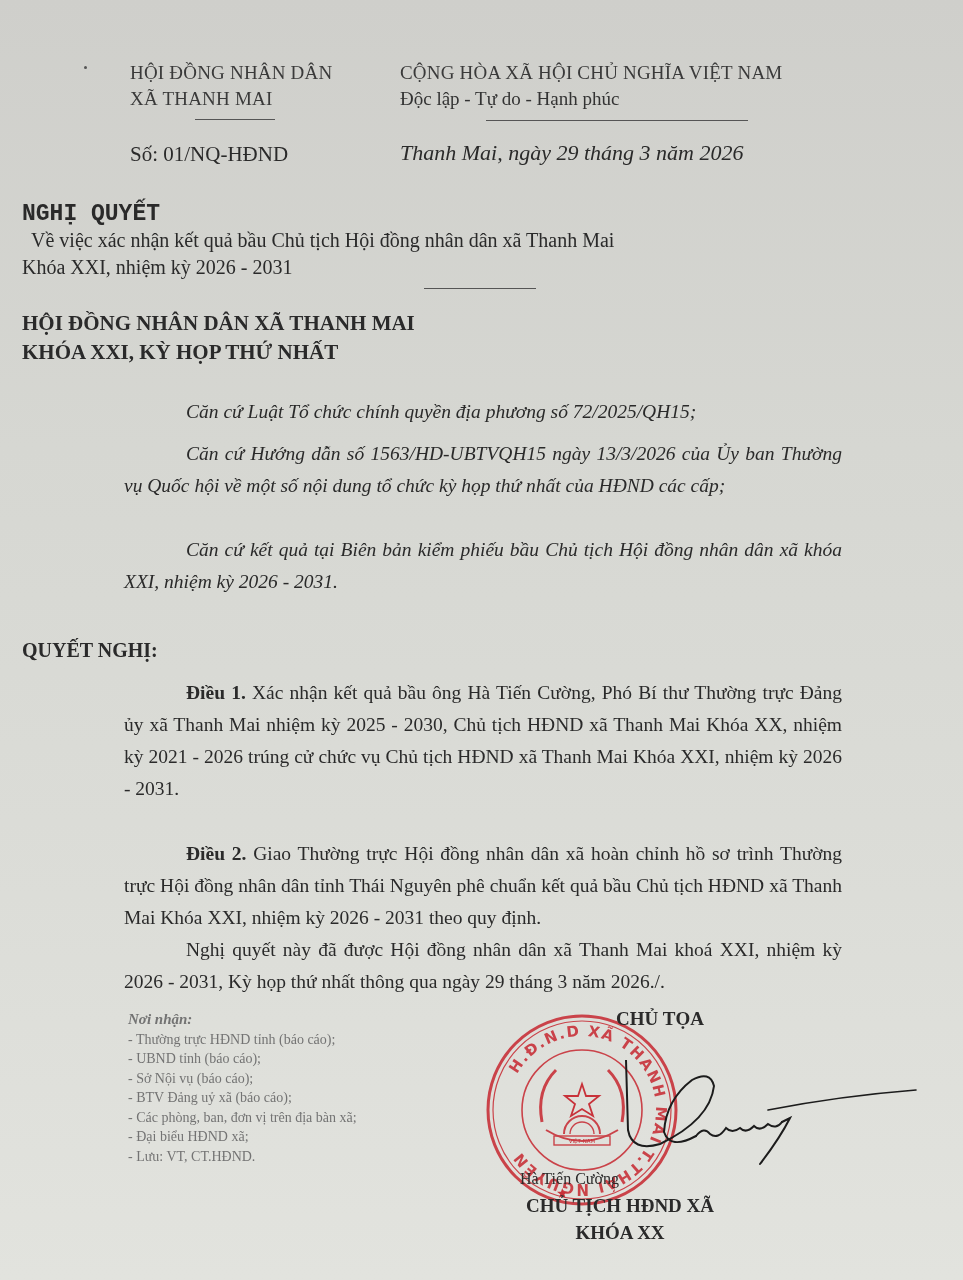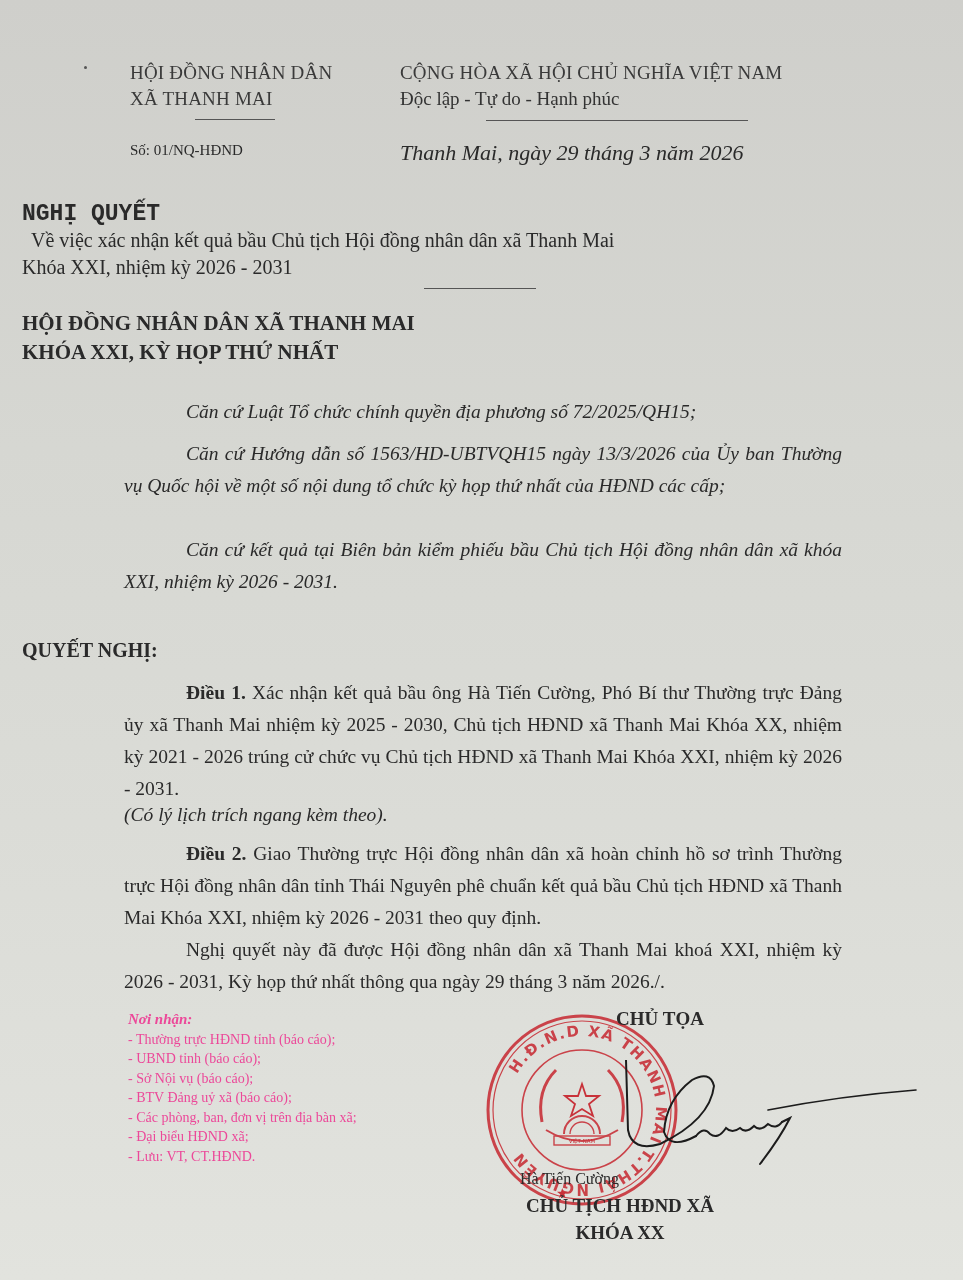--- a/index.html
+++ b/index.html
@@ -14,38 +14,38 @@
   .hdr { font-size: 19px; letter-spacing: 0.2px; color: #3a3a3a; }
   .center { }
   .rule { position: absolute; height: 1px; background: #555; }
   .title { font-size: 23px; font-weight: bold; font-family: Liberation Mono, monospace; }
   .subtitle { font-size: 20px; }
   .council { font-size: 21px; font-weight: bold; }
   .body-text { font-size: 19.5px; line-height: 32px; text-align: justify; }
   .it { font-style: italic; }
   .indent { text-indent: 62px; }
   .para { position: absolute; left: 124px; width: 718px; }
-  .recipients { font-size: 14px; line-height: 19.5px; color: #ec4899; }
+  .recipients { font-size: 14px; line-height: 19.5px; color: #737373; }
   .recipients .label { font-weight: bold; font-style: italic; font-size: 15px; }
   .sig { font-size: 19px; font-weight: bold; text-align: center; }
   .stamp { position: absolute; left: 484px; top: 1012px; width: 196px; height: 196px; }
   .signature { position: absolute; left: 600px; top: 1060px; width: 330px; height: 120px; }
   .speck { position:absolute; width:3px; height:3px; border-radius:50%; background:#555; }
 </style>
 </head>
 <body>
 
 <div class="page">
 
   <div class="speck" style="left:84px;top:66px;"></div>
 
   <div class="abs hdr center" style="left:130px;top:62px;width:270px;">HỘI ĐỒNG NHÂN DÂN</div>
   <div class="abs hdr center" style="left:130px;top:88px;width:270px;">XÃ THANH MAI</div>
   <div class="rule" style="left:195px;top:119px;width:80px;"></div>
-  <div class="abs center" style="left:130px;top:142px;width:270px;font-size:15px;">Số: 01/NQ-HĐND</div>
+  <div class="abs center" style="left:130px;top:142px;width:270px;font-size:21px;">Số: 01/NQ-HĐND</div>
 
   <div class="abs hdr center" style="left:400px;top:62px;width:440px;">CỘNG HÒA XÃ HỘI CHỦ NGHĨA VIỆT NAM</div>
   <div class="abs center" style="left:400px;top:88px;width:440px;font-size:19px;color:#333;">Độc lập - Tự do - Hạnh phúc</div>
   <div class="rule" style="left:486px;top:120px;width:262px;"></div>
   <div class="abs center it" style="left:400px;top:140px;width:440px;font-size:22px;">Thanh Mai, ngày 29 tháng 3 năm 2026</div>
 
   <div class="abs center title" style="left:0;top:201px;width:963px;padding-left:22px;box-sizing:border-box;">NGHỊ QUYẾT</div>
   <div class="abs center subtitle" style="left:0;top:229px;width:963px;padding-left:31px;box-sizing:border-box;">Về việc xác nhận kết quả bầu Chủ tịch Hội đồng nhân dân xã Thanh Mai</div>
   <div class="abs center subtitle" style="left:0;top:256px;width:963px;padding-left:22px;box-sizing:border-box;">Khóa XXI, nhiệm kỳ 2026 - 2031</div>
   <div class="rule" style="left:424px;top:288px;width:112px;"></div>
@@ -55,21 +55,20 @@
 
   <div class="para body-text it indent" style="top:396px;">Căn cứ Luật Tổ chức chính quyền địa phương số 72/2025/QH15;</div>
   <div class="para body-text it indent" style="top:438px;">Căn cứ Hướng dẫn số 1563/HD-UBTVQH15 ngày 13/3/2026 của Ủy ban Thường vụ Quốc hội về một số nội dung tổ chức kỳ họp thứ nhất của HĐND các cấp;</div>
   <div class="para body-text it indent" style="top:534px;">Căn cứ kết quả tại Biên bản kiểm phiếu bầu Chủ tịch Hội đồng nhân dân xã khóa XXI, nhiệm kỳ 2026 - 2031.</div>
 
   <div class="abs center" style="left:0;top:620px;width:963px;font-size:20px;font-weight:bold;padding-left:22px;box-sizing:border-box;margin-top:19px;">QUYẾT NGHỊ:</div>
 
   <div class="para body-text indent" style="top:677px;">
     <b>Điều 1.</b><span> Xác nhận kết quả bầu ông Hà Tiến Cường, Phó Bí thư Thường trực Đảng ủy xã Thanh Mai nhiệm kỳ 2025 - 2030, Chủ tịch HĐND xã Thanh Mai Khóa XX, nhiệm kỳ 2021 - 2026 trúng cử chức vụ Chủ tịch HĐND xã Thanh Mai Khóa XXI, nhiệm kỳ 2026 - 2031.</span>
   </div>
-  <div class="abs center it" style="left:124px;top:804px;width:718px;font-size:19.5px;">(Có lý lịch trích ngang kèm theo).</div>
 
   <div class="para body-text indent" style="top:838px;">
     <b>Điều 2.</b><span> Giao Thường trực Hội đồng nhân dân xã hoàn chỉnh hồ sơ trình Thường trực Hội đồng nhân dân tỉnh Thái Nguyên phê chuẩn kết quả bầu Chủ tịch HĐND xã Thanh Mai Khóa XXI, nhiệm kỳ 2026 - 2031 theo quy định.</span>
   </div>
 
   <div class="para body-text indent" style="top:934px;">Nghị quyết này đã được Hội đồng nhân dân xã Thanh Mai khoá XXI, nhiệm kỳ 2026 - 2031, Kỳ họp thứ nhất thông qua ngày 29 tháng 3 năm 2026./.</div>
 
   <div class="abs recipients" style="left:128px;top:1010px;">
     <div class="label">Nơi nhận:</div>
     <div>- Thường trực HĐND tỉnh (báo cáo);</div>

